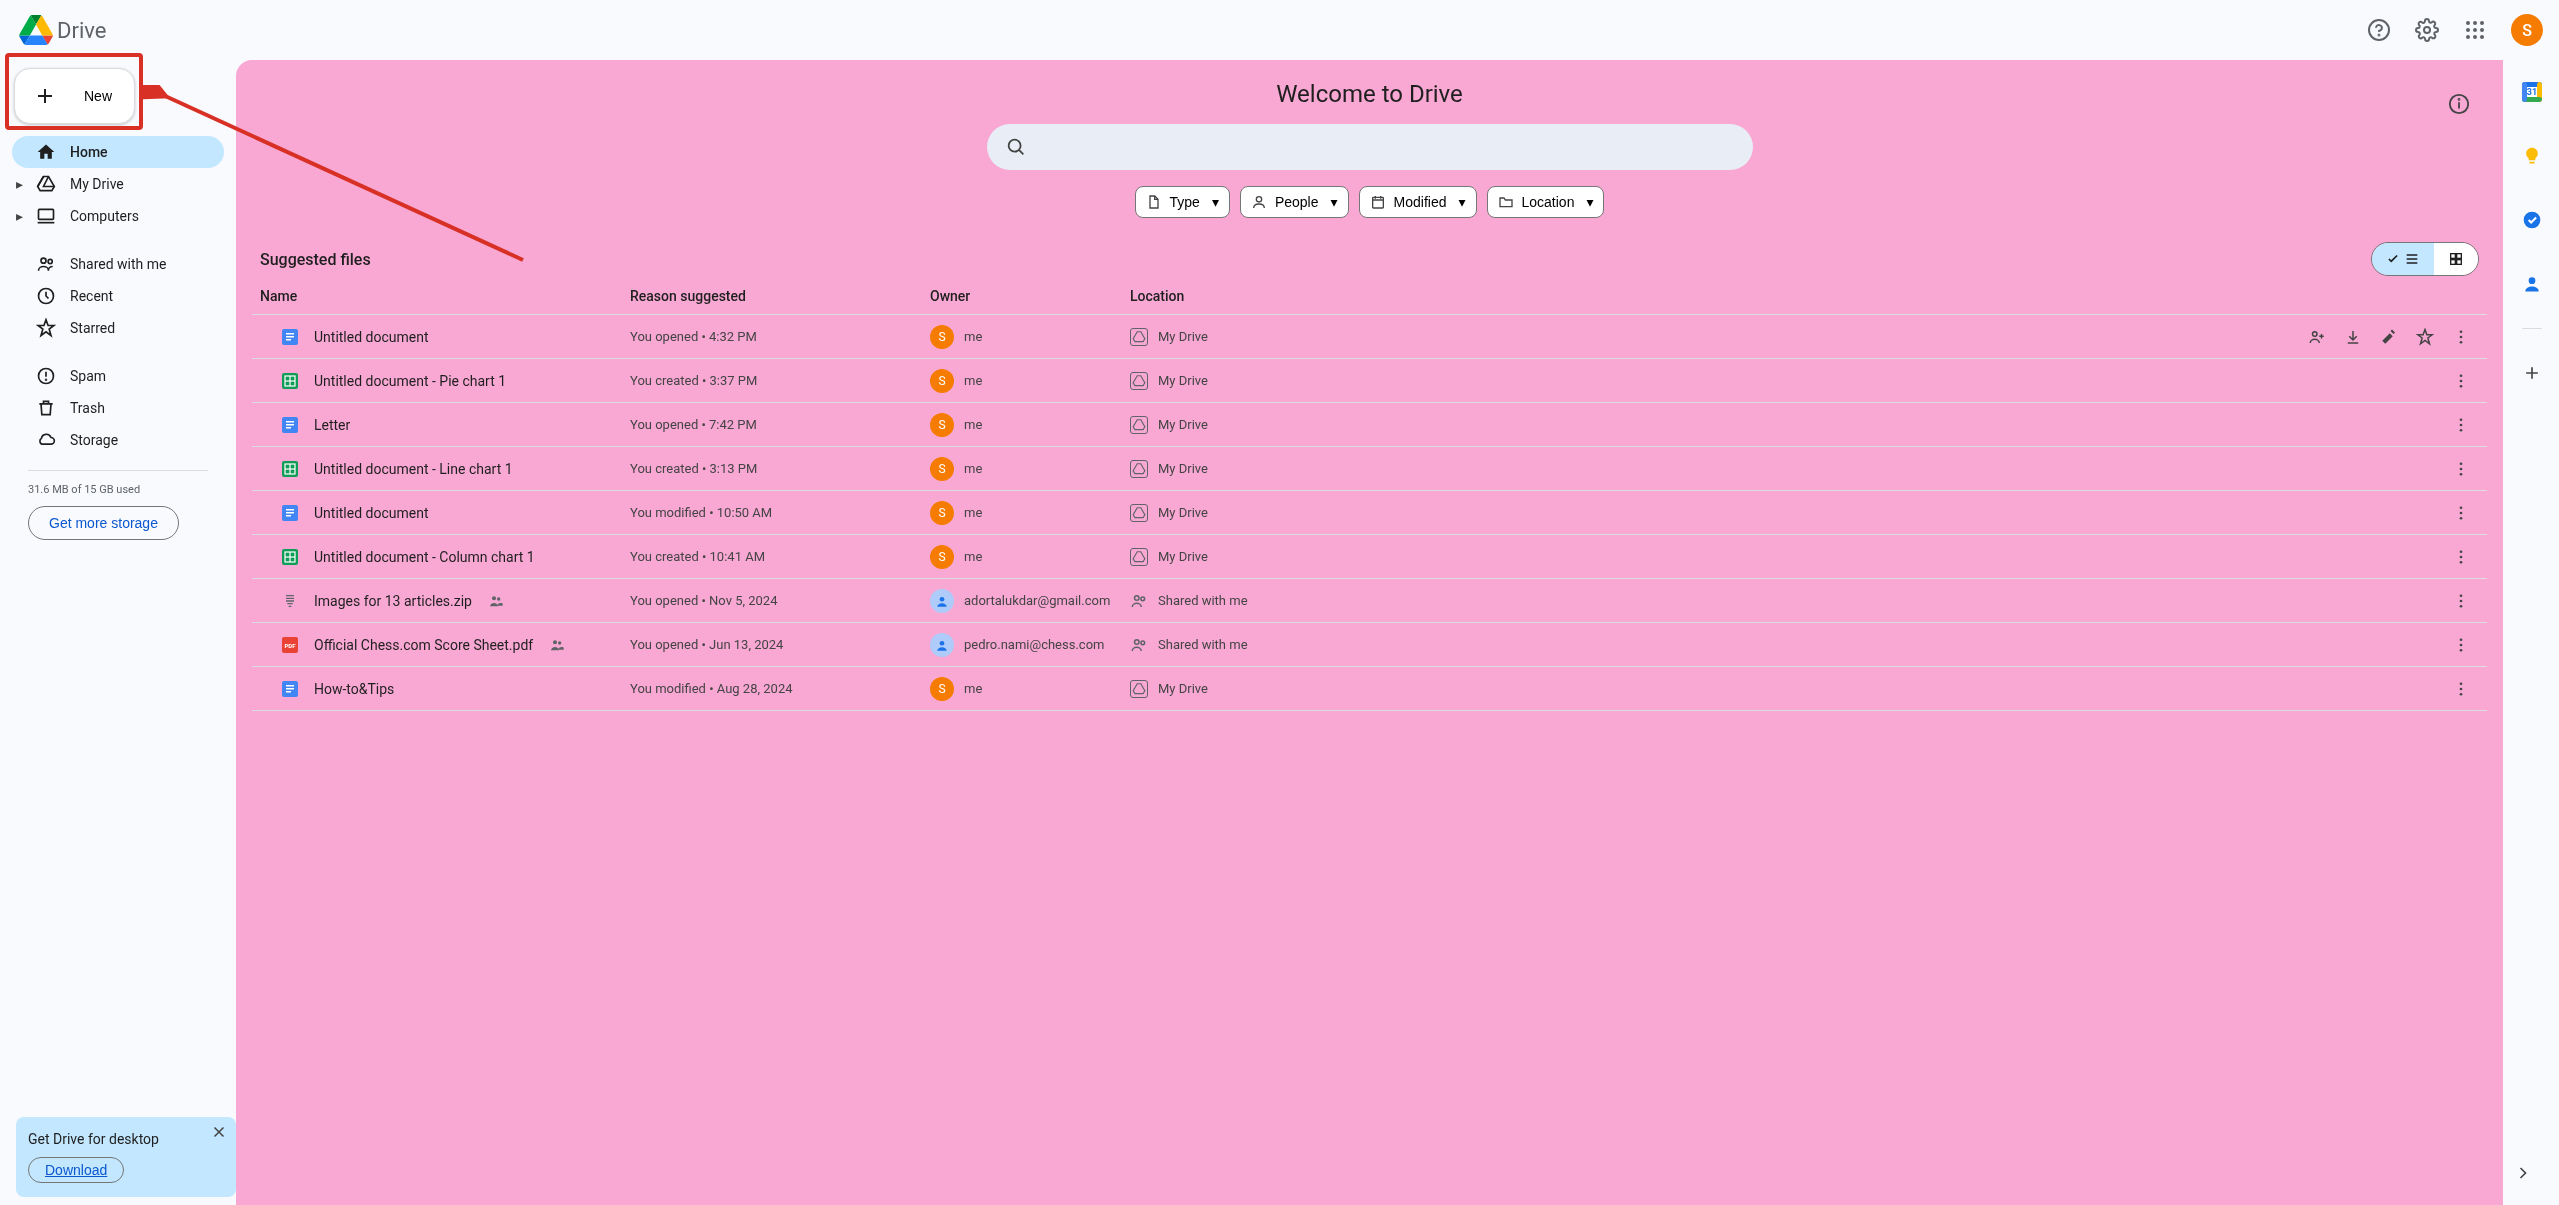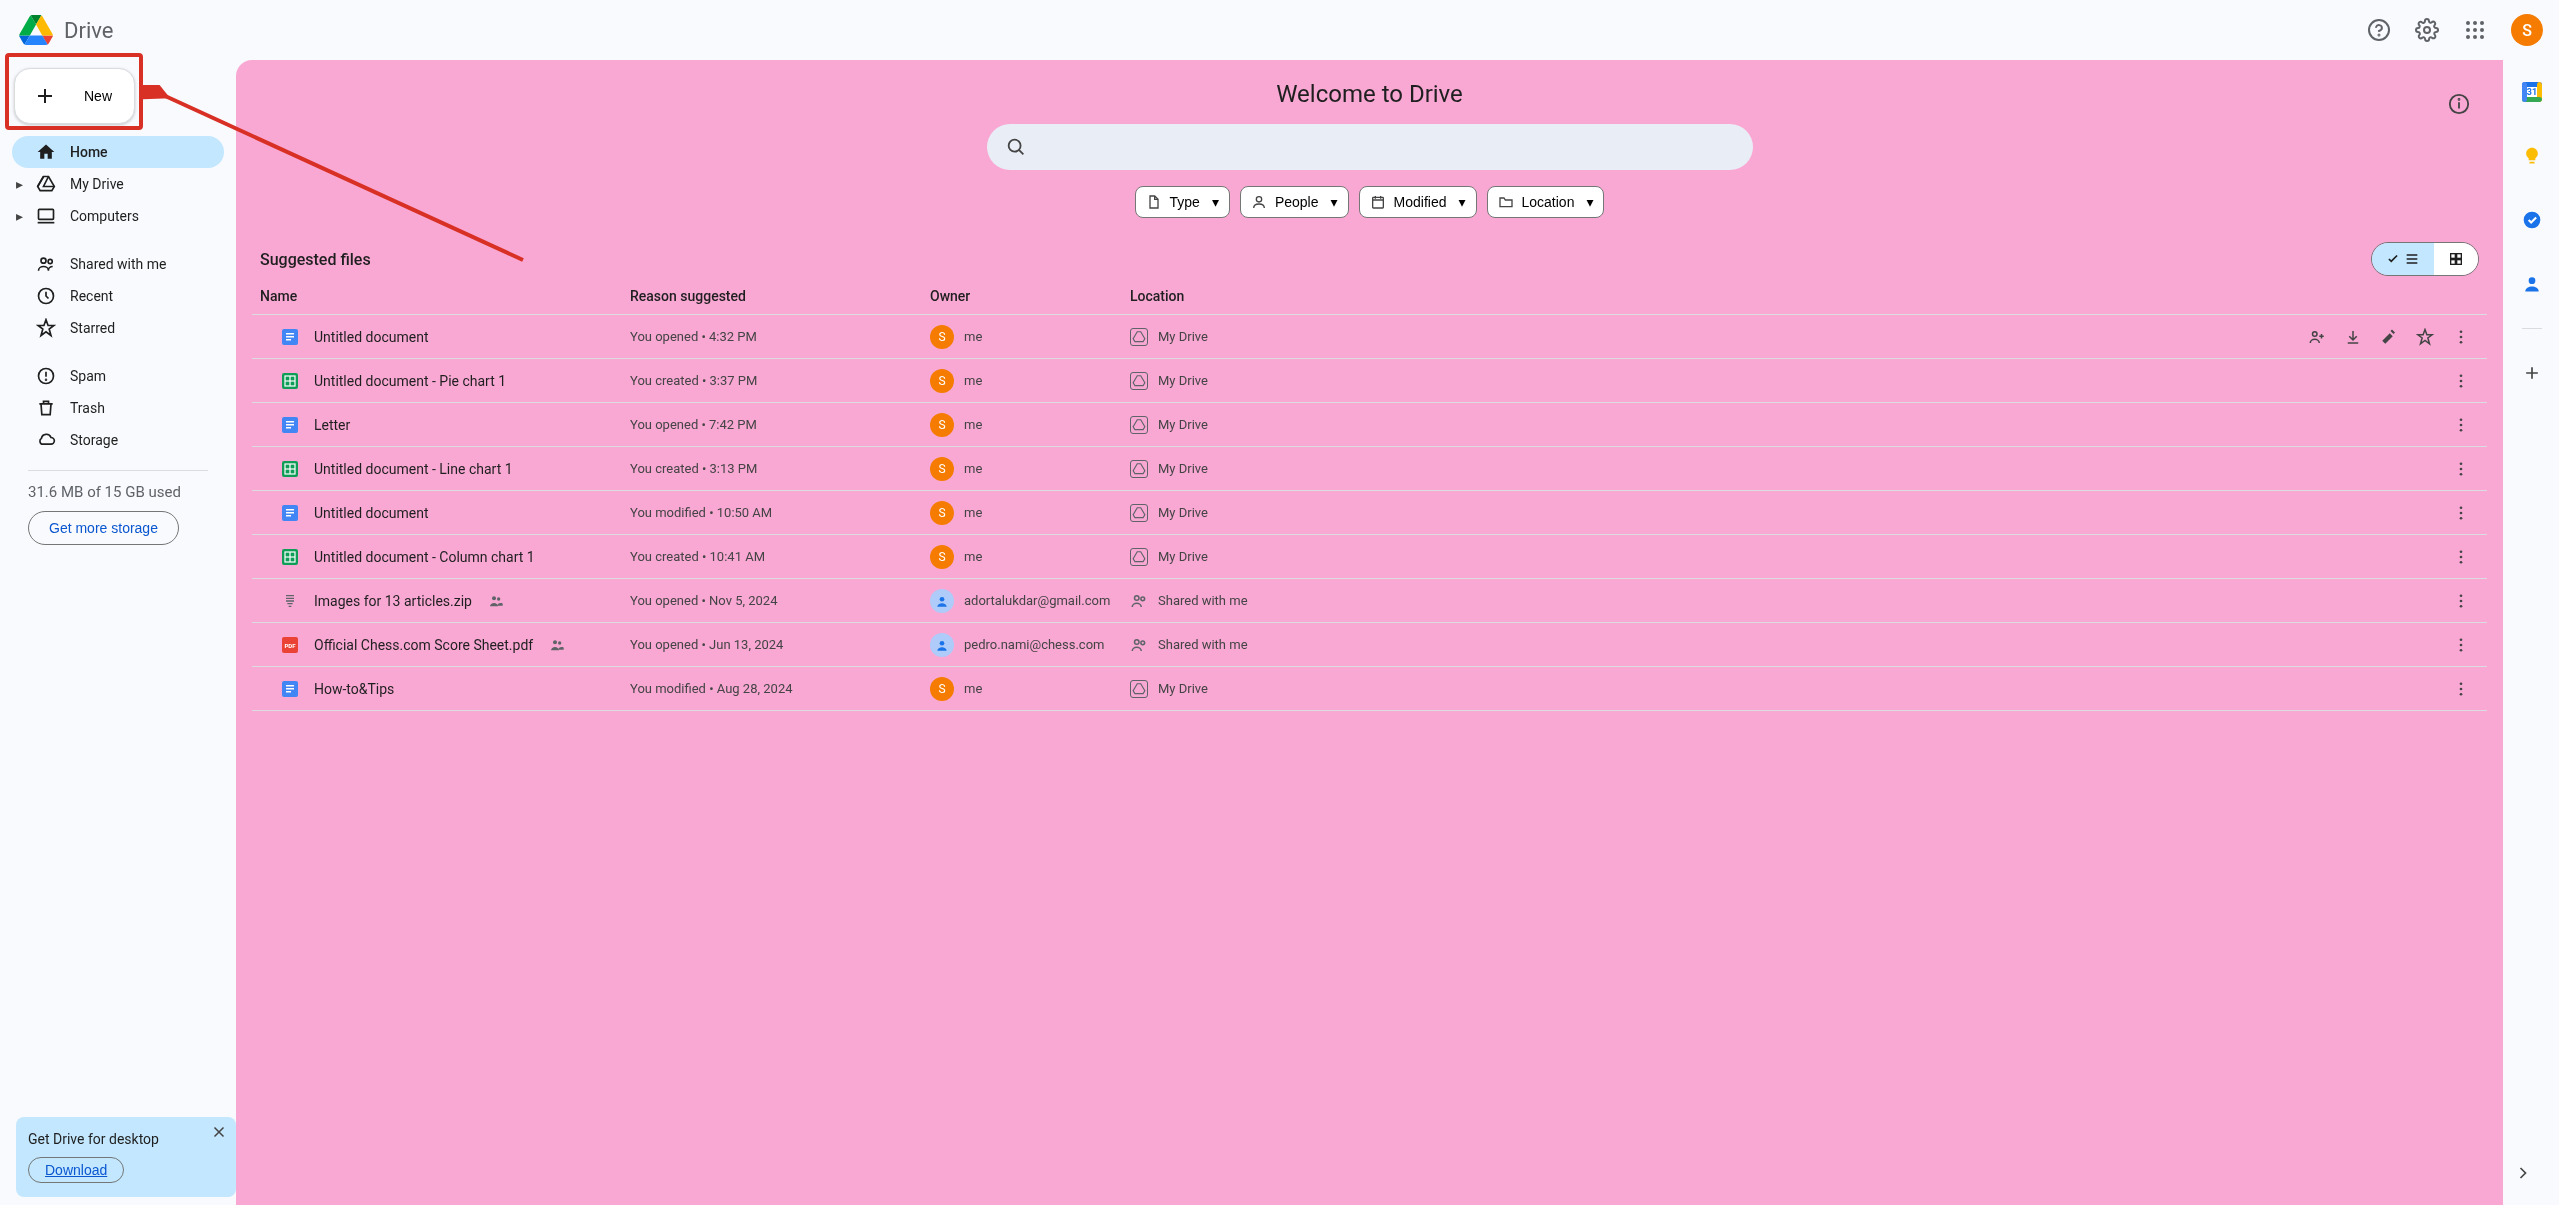--- a/index.html
+++ b/index.html
@@ -1,20 +1,20 @@
 <!DOCTYPE html>
 <html><head>
 <meta charset="utf-8">
 <style>
 * { box-sizing: border-box; margin: 0; padding: 0; }
 body { font-family: 'Google Sans', Roboto, Arial, sans-serif; background: #f8fafd; color: #1f1f1f; overflow: hidden; }
 
 
 .header { height: 60px; display: flex; align-items: center; padding: 0 16px; }
-.logo-area { display: flex; align-items: center; gap: 8px; cursor: pointer; }
+.logo-area { display: flex; align-items: center; gap: 1px; cursor: pointer; }
 .drive-logo { width: 40px; height: 40px; display:flex; align-items:center; justify-content:center; }
 .logo-text { font-size: 22px; color: #5f6368; }
 .header-spacer { flex: 1; }
 .header-icons { display: flex; align-items: center; gap: 8px; }
 .icon-btn { width: 40px; height: 40px; border-radius: 50%; display: flex; align-items: center; justify-content: center; cursor: pointer; color: #5f6368; }
 .avatar { width: 32px; height: 32px; border-radius: 50%; background: #f57c00; color: white; display: flex; align-items: center; justify-content: center; font-weight: 500; margin-left: 8px; cursor: pointer; }
 
 
 .container { display: flex; height: calc(100vh - 60px); }
 .sidebar { width: 236px; padding: 8px 0; position: relative; }
@@ -22,21 +22,21 @@
 .new-btn { display: flex; align-items: center; gap: 27px; height: 56px; padding: 0 22px 0 18px; background: white; border: 1px solid #dadce0; border-radius: 16px; box-shadow: 0 1px 2px rgba(0,0,0,0.1), 0 1px 3px 1px rgba(0,0,0,0.08); cursor: pointer; font-size: 14px; font-weight: 500; }
 .highlight-box { position: absolute; border: 4px solid #d93025; border-radius: 4px; left: 5px; top: 53px; width: 138px; height: 77px; pointer-events: none; z-index: 100; }
 .arrow-svg { position: absolute; left: 143px; top: 85px; pointer-events: none; z-index: 99; }
 
 .nav-item { display: flex; align-items: center; height: 32px; padding: 0 12px 0 24px; margin: 0 12px 0 12px; border-radius: 16px; cursor: pointer; font-size: 14px; gap: 14px; position: relative; }
 .nav-item.active { background: #c2e7ff; font-weight: 500; }
 .nav-item .expand { position: absolute; left: 4px; width: 16px; color:#444; }
 .nav-icon { width: 20px; height: 20px; display: flex; align-items: center; justify-content: center; flex-shrink: 0; }
 .nav-group { margin-top: 16px; }
 .sidebar-divider { height: 1px; background: #dadce0; margin: 14px 28px 12px 28px; }
-.storage-info { padding: 0 28px; font-size: 15px; color: #5f6368; }
+.storage-info { padding: 0 28px; font-size: 11px; color: #5f6368; }
 .storage-btn { margin: 10px 28px; padding: 8px 20px; border: 1px solid #747775; border-radius: 20px; background: none; color: #0b57d0; font-size: 14px; font-weight: 500; cursor: pointer; }
 
 
 .main { flex: 1; background: #f9a8d4; border-radius: 16px 0 0 0; margin-top: 0; padding: 20px 16px 0 16px; overflow-y: auto; position: relative; max-width: calc(100vw - 236px - 56px); }
 .welcome { text-align: center; font-size: 24px; margin-bottom: 16px; position: relative; }
 .info-icon { position: absolute; right: 8px; top: 4px; }
 .search-wrap { display: flex; justify-content: center; margin-bottom: 16px; }
 .search-box { width: 766px; height: 46px; background: #e9eef6; border-radius: 24px; display: flex; align-items: center; padding: 0 18px; gap: 14px; }
 .search-box input { border: none; background: none; outline: none; font-size: 16px; flex: 1; color: #444; }
 .chips-row { display: flex; justify-content: center; gap: 10px; margin-bottom: 24px; }

